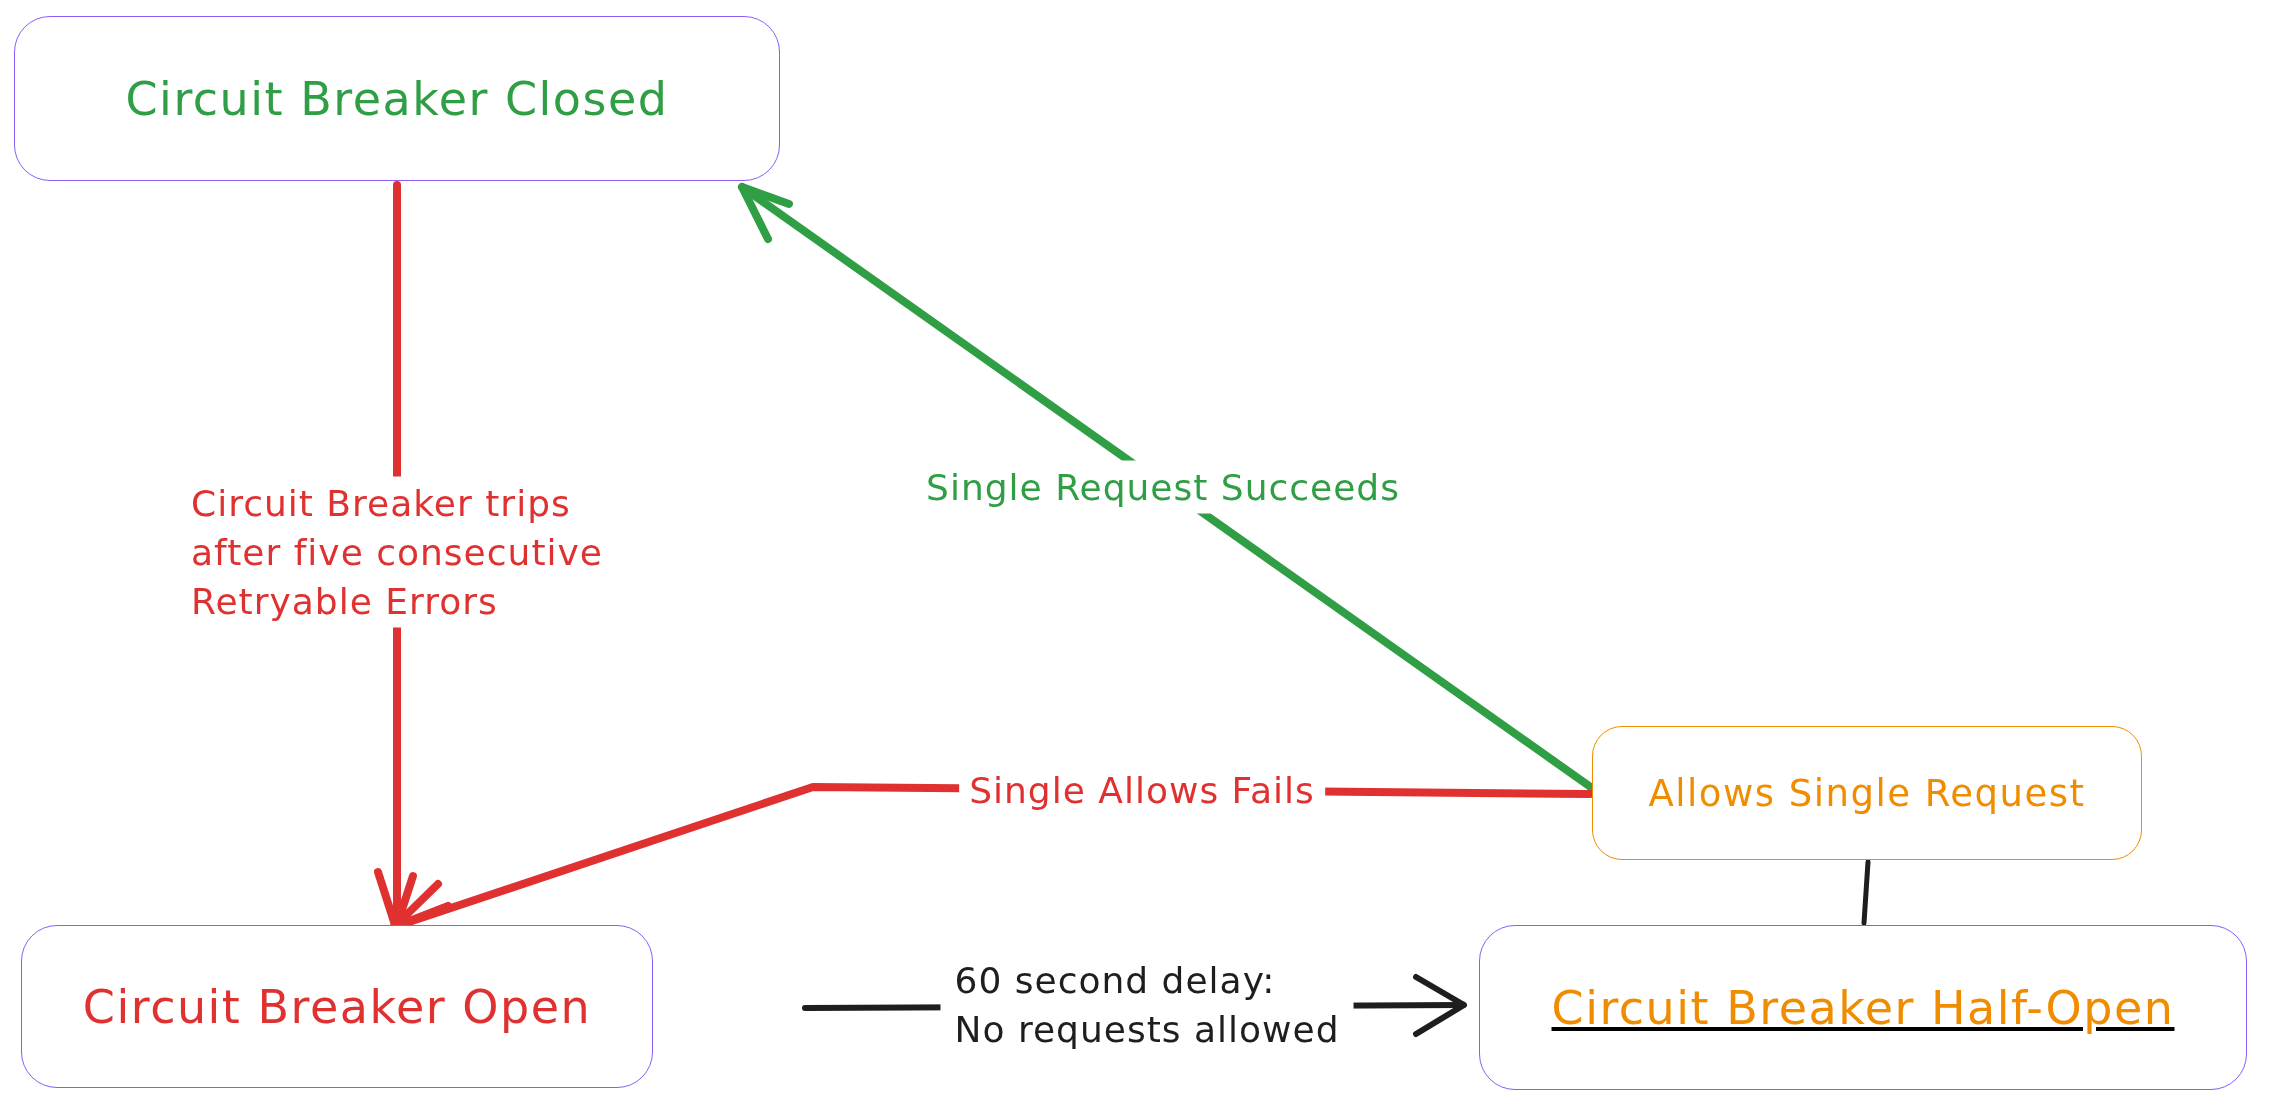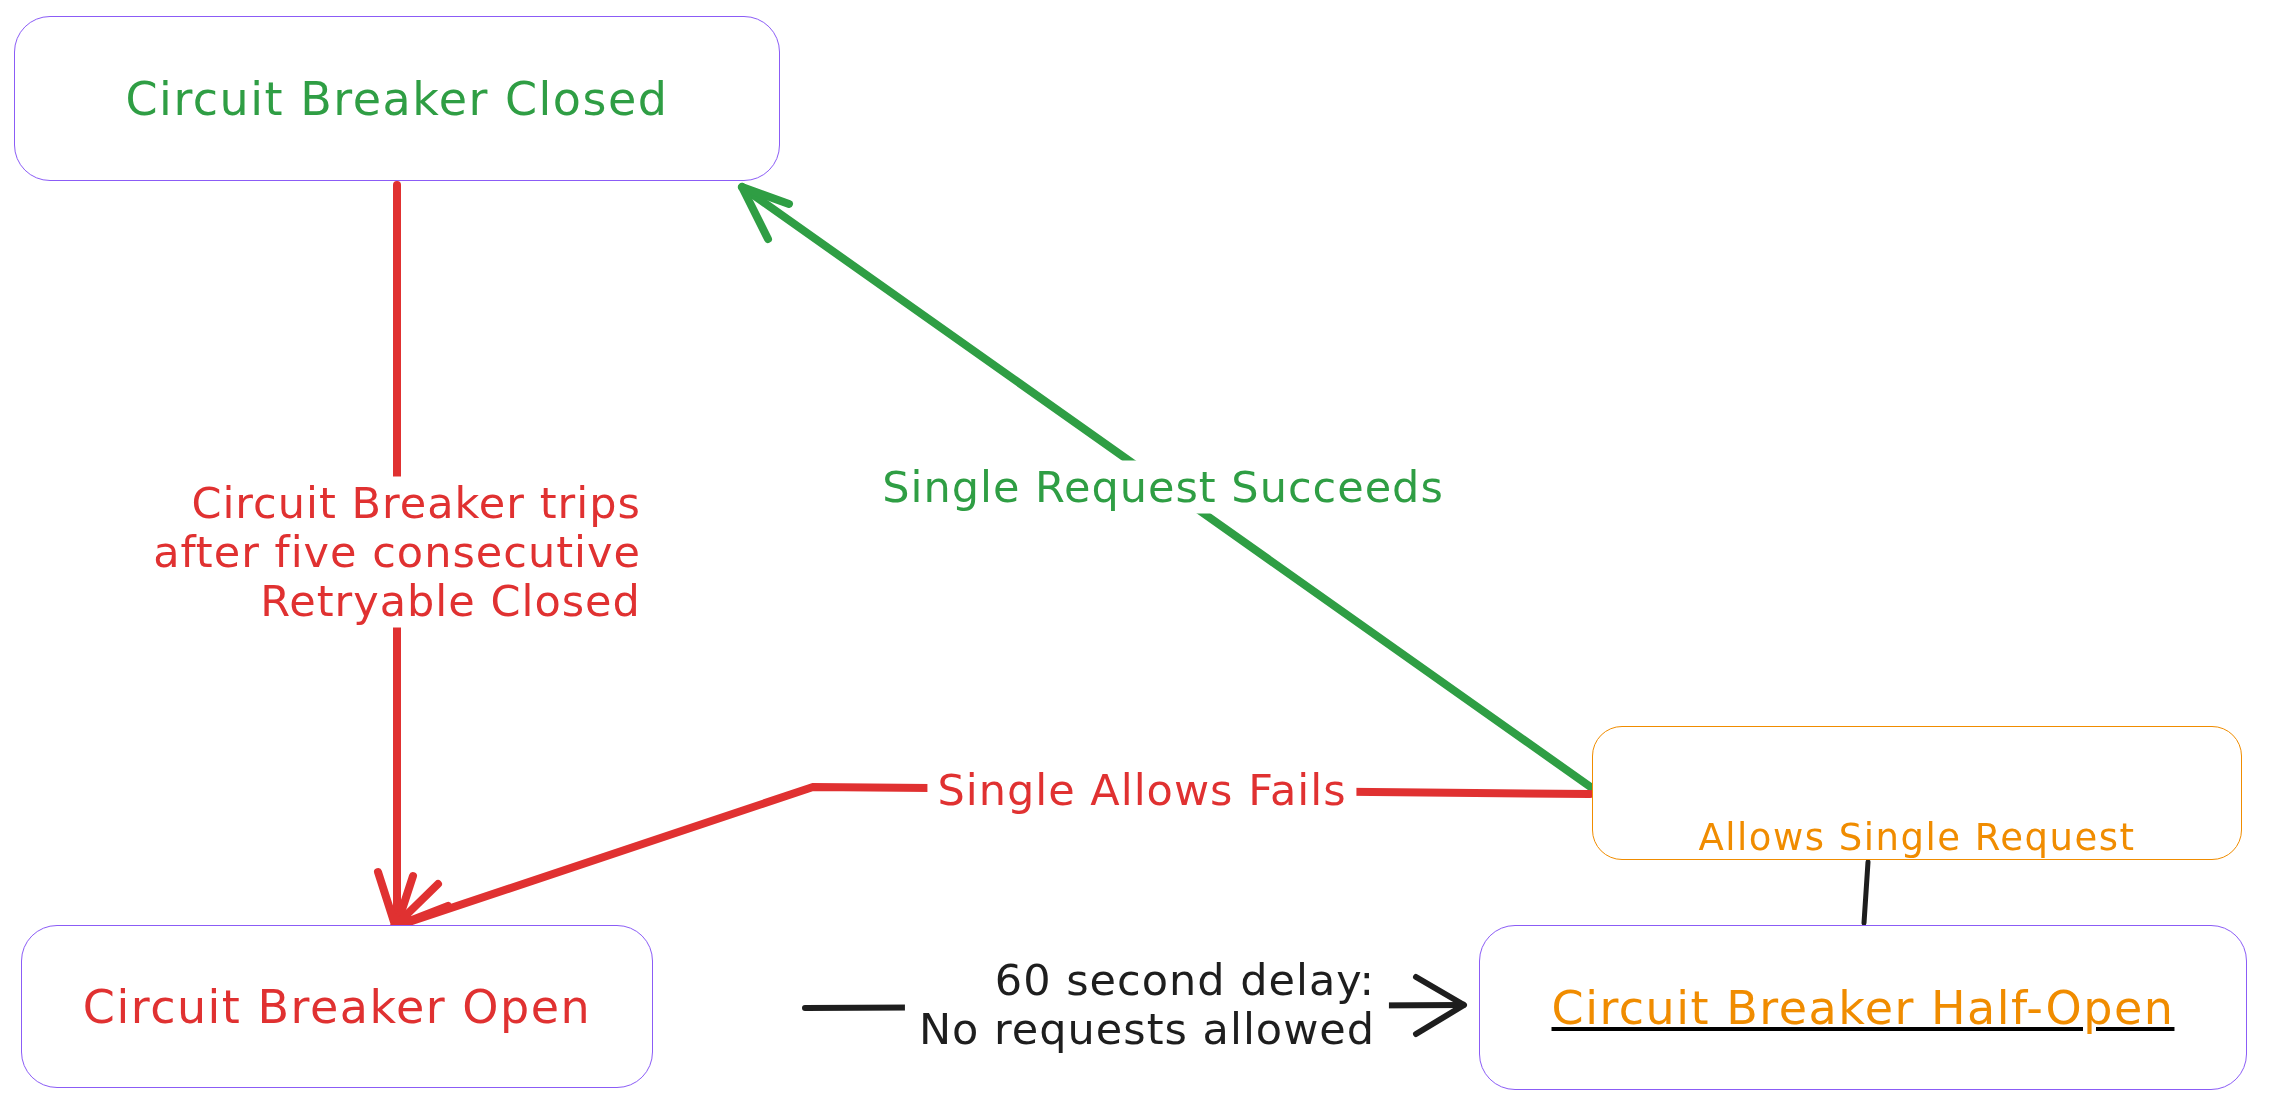--- a/index.html
+++ b/index.html
@@ -30,34 +30,34 @@
   }
   .node-title {
     font-size: 46px;
     letter-spacing: 1.5px;
     font-weight: 500;
     white-space: nowrap;
   }
   .node-closed    { left: 14px;   top: 16px;  width: 766px; height: 165px; }
   .node-open      { left: 21px;   top: 925px; width: 632px; height: 163px; }
   .node-half-open { left: 1479px; top: 925px; width: 768px; height: 165px; text-decoration: underline; }
-  .node-allows    { left: 1592px; top: 726px; width: 650px; height: 134px;
-                    border-color: #f08c00; border-radius: 30px; align-items: flex-end; }
+  .node-allows    { left: 1592px; top: 726px; width: 550px; height: 134px;
+                    border-color: #f08c00; border-radius: 30px; }
   .node-allows .node-title { font-size: 37px; }
   .c-green  { color: #2f9e44; }
   .c-red    { color: #e03131; }
   .c-orange { color: #f08c00; }
   .c-black  { color: #1e1e1e; }
   
   .edge-label {
     position: absolute;
     transform: translate(-50%, -50%);
     background: #ffffff;
-    text-align: right;
-    font-size: 43px;
+    text-align: left;
+    font-size: 36px;
     line-height: 49px;
     letter-spacing: 1px;
     padding: 2px 14px;
     white-space: nowrap;
   }
   .label-trips    { left: 397px;  top: 552px;  }
   .label-succeeds { left: 1163px; top: 487px;  }
   .label-fails    { left: 1142px; top: 790px;  padding: 0 10px; }
   .label-delay    { left: 1147px; top: 1005px; }
   .edge-label span { display: block; }
@@ -96,21 +96,21 @@
     <span class="node-title c-orange">Circuit Breaker Half-Open</span>
   </div>
 
   <div class="node node-allows">
     <span class="node-title c-orange">Allows Single Request</span>
   </div>
 
   <div class="edge-label label-trips c-red">
     <span>Circuit Breaker trips</span>
     <span>after five consecutive</span>
-    <span>Retryable Closed</span>
+    <span>Retryable Errors</span>
   </div>
 
   <div class="edge-label label-succeeds c-green">Single Request Succeeds</div>
 
   <div class="edge-label label-fails c-red">Single Allows Fails</div>
 
   <div class="edge-label label-delay c-black">
     <span>60 second delay:</span>
     <span>No requests allowed</span>
   </div>

